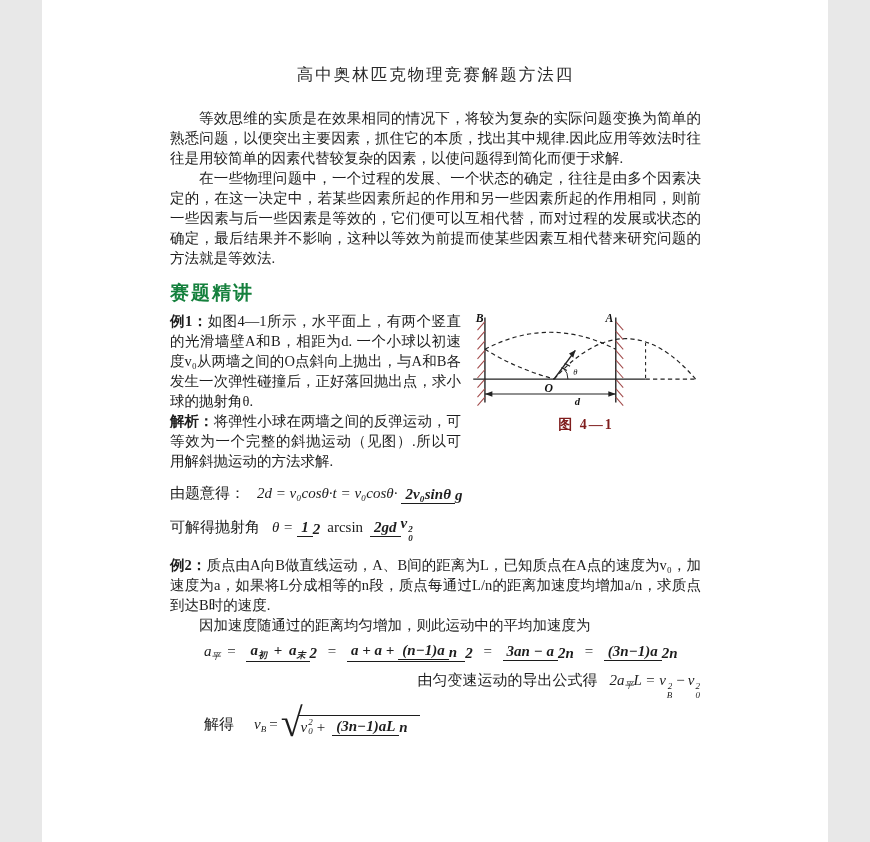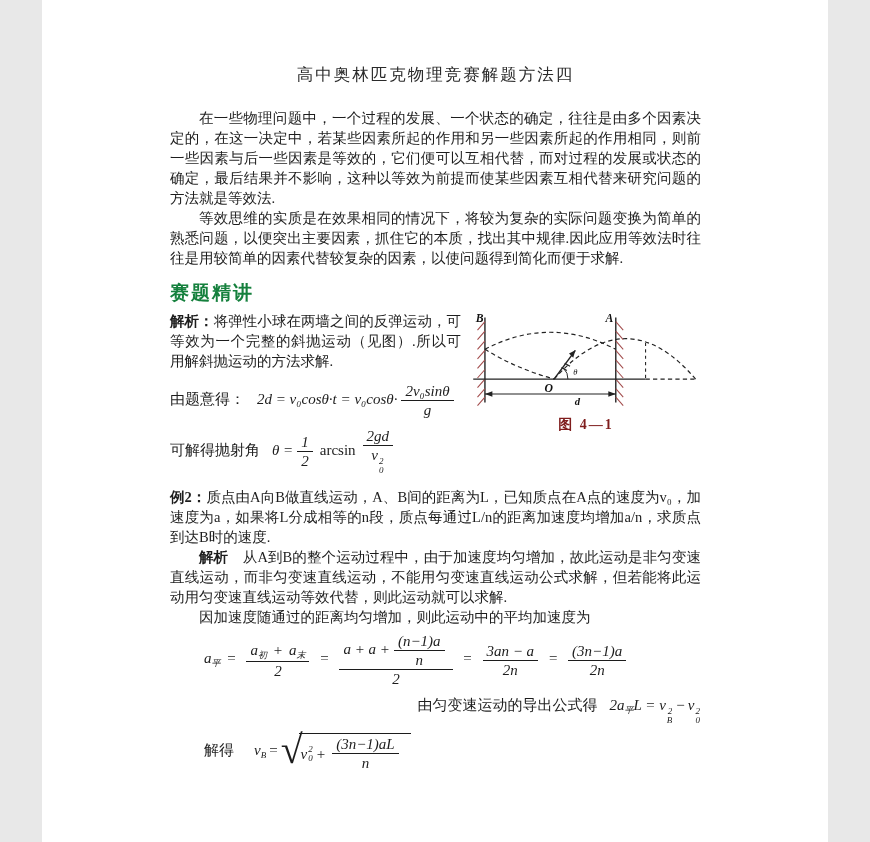--- a/index.html
+++ b/index.html
@@ -47,22 +47,22 @@
     font-size:14px;font-weight:700;letter-spacing:2px;margin-top:4px;color:#7f1d1d;
   }
 
   
   .equation{margin:8px 0 0 0;font-size:15px;white-space:nowrap;}
   .eq-indent{margin-left:34px;}
   .eq-lead{font-style:normal;margin-right:12px;}
   .math{font-style:italic;}
   .math .op{font-style:normal;padding:0 3px;}
   .frac{
-    display:inline-flex;flex-direction:column;align-items:center;
-    vertical-align:middle;margin:0 4px;line-height:16px;text-align:center;
+    display:inline-flex;flex-direction:row;align-items:center;
+    vertical-align:middle;margin:0 4px;line-height:16px;text-align:center;font-weight:bold;
   }
   .frac>.num{display:block;border-bottom:1px solid #1c1c1c;padding:0 4px 1px 4px;}
   .frac>.den{display:block;padding-top:1px;}
   .sb{font-size:9px;font-style:italic;vertical-align:-3px;line-height:9px;}
   .ss{
     display:inline-flex;flex-direction:column;font-size:9px;line-height:9px;
     vertical-align:-4px;margin:0 1px;font-style:italic;
   }
   .ss>span{display:block;height:9px;}
   .sqrt{display:inline-flex;align-items:center;vertical-align:middle;}
@@ -74,22 +74,22 @@
 </style>
 </head>
 <body>
 
 <div class="page">
   <div class="content">
 
     <div class="doc-title">高中奥林匹克物理竞赛解题方法四</div>
 
     <section class="intro">
+      <p class="para">等效思维的实质是在效果相同的情况下，将较为复杂的实际问题变换为简单的熟悉问题，以便突出主要因素，抓住它的本质，找出其中规律.因此应用等效法时往往是用较简单的因素代替较复杂的因素，以使问题得到简化而便于求解.</p>
       <p class="para">在一些物理问题中，一个过程的发展、一个状态的确定，往往是由多个因素决定的，在这一决定中，若某些因素所起的作用和另一些因素所起的作用相同，则前一些因素与后一些因素是等效的，它们便可以互相代替，而对过程的发展或状态的确定，最后结果并不影响，这种以等效为前提而使某些因素互相代替来研究问题的方法就是等效法.</p>
-      <p class="para">等效思维的实质是在效果相同的情况下，将较为复杂的实际问题变换为简单的熟悉问题，以便突出主要因素，抓住它的本质，找出其中规律.因此应用等效法时往往是用较简单的因素代替较复杂的因素，以使问题得到简化而便于求解.</p>
     </section>
 
     <h3 class="section-heading">赛题精讲</h3>
 
     <section class="example">
 
       <aside class="figure-box">
         <svg width="230" height="100" viewBox="0 0 216 94">
           <g fill="none" stroke="#222" stroke-width="1.3">
 
@@ -122,20 +122,21 @@
             <text x="8" y="10" text-anchor="middle">B</text>
             <text x="130" y="10" text-anchor="middle">A</text>
             <text x="73" y="76" text-anchor="middle">O</text>
             <text x="100" y="88" text-anchor="middle" font-size="10">d</text>
             <text x="96" y="60" font-size="8" font-weight="normal">θ</text>
           </g>
         </svg>
         <div class="fig-caption">图 4—1</div>
       </aside>
 
+      <p class="ex-para"><span class="ex-label">例1：</span><span>如图4—1所示，水平面上，有两个竖直的光滑墙壁A和B，相距为d. 一个小球以初速度v₀从两墙之间的O点斜向上抛出，与A和B各发生一次弹性碰撞后，正好落回抛出点，求小球的抛射角θ.</span></p>
       <p class="ex-para"><span class="ex-label">解析：</span><span>将弹性小球在两墙之间的反弹运动，可等效为一个完整的斜抛运动（见图）.所以可用解斜抛运动的方法求解.</span></p>
 
       <div class="equation" style="margin-top:12px;">
         <span class="eq-lead">由题意得：</span><span class="math"><span>2d = v₀cosθ·t = v₀cosθ·</span><span class="frac">
               <span class="num">2v₀sinθ</span>
               <span class="den">g</span>
             </span></span>
       </div>
 
       <div class="equation" style="margin-top:10px;">
@@ -147,21 +148,20 @@
               <span class="den"><span>v</span><span class="ss">
                   <span>2</span>
                   <span>0</span>
                 </span></span>
             </span></span>
       </div>
     </section>
 
     <section class="example" style="margin-top:12px;">
       <p class="ex-para"><span class="ex-label">例2：</span><span>质点由A向B做直线运动，A、B间的距离为L，已知质点在A点的速度为v₀，加速度为a，如果将L分成相等的n段，质点每通过L/n的距离加速度均增加a/n，求质点到达B时的速度.</span></p>
-      <p class="ex-para indent"><span class="ex-label">解析</span><span>　从A到B的整个运动过程中，由于加速度均匀增加，故此运动是非匀变速直线运动，而非匀变速直线运动，不能用匀变速直线运动公式求解，但若能将此运动用匀变速直线运动等效代替，则此运动就可以求解.</span></p>
       <p class="ex-para indent">因加速度随通过的距离均匀增加，则此运动中的平均加速度为</p>
 
       <div class="equation eq-indent" style="margin-top:6px;">
         <span class="math">
           <span>a</span><span class="sb">平</span>
           <span class="op">=</span>
           <span class="frac">
               <span class="num"><span>a</span><span class="sb">初</span> <span class="op">+</span> <span>a</span><span class="sb">末</span></span>
               <span class="den">2</span>
             </span>

